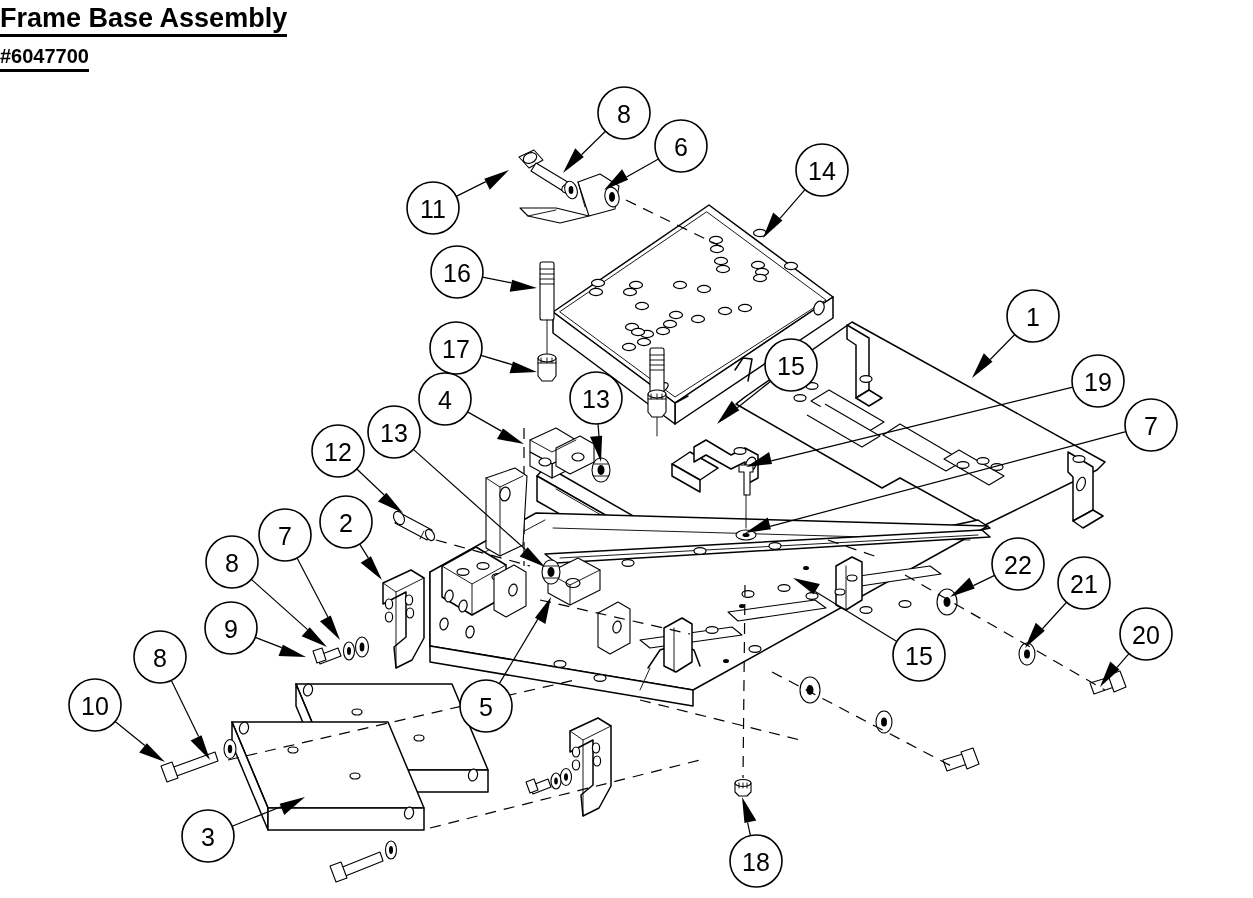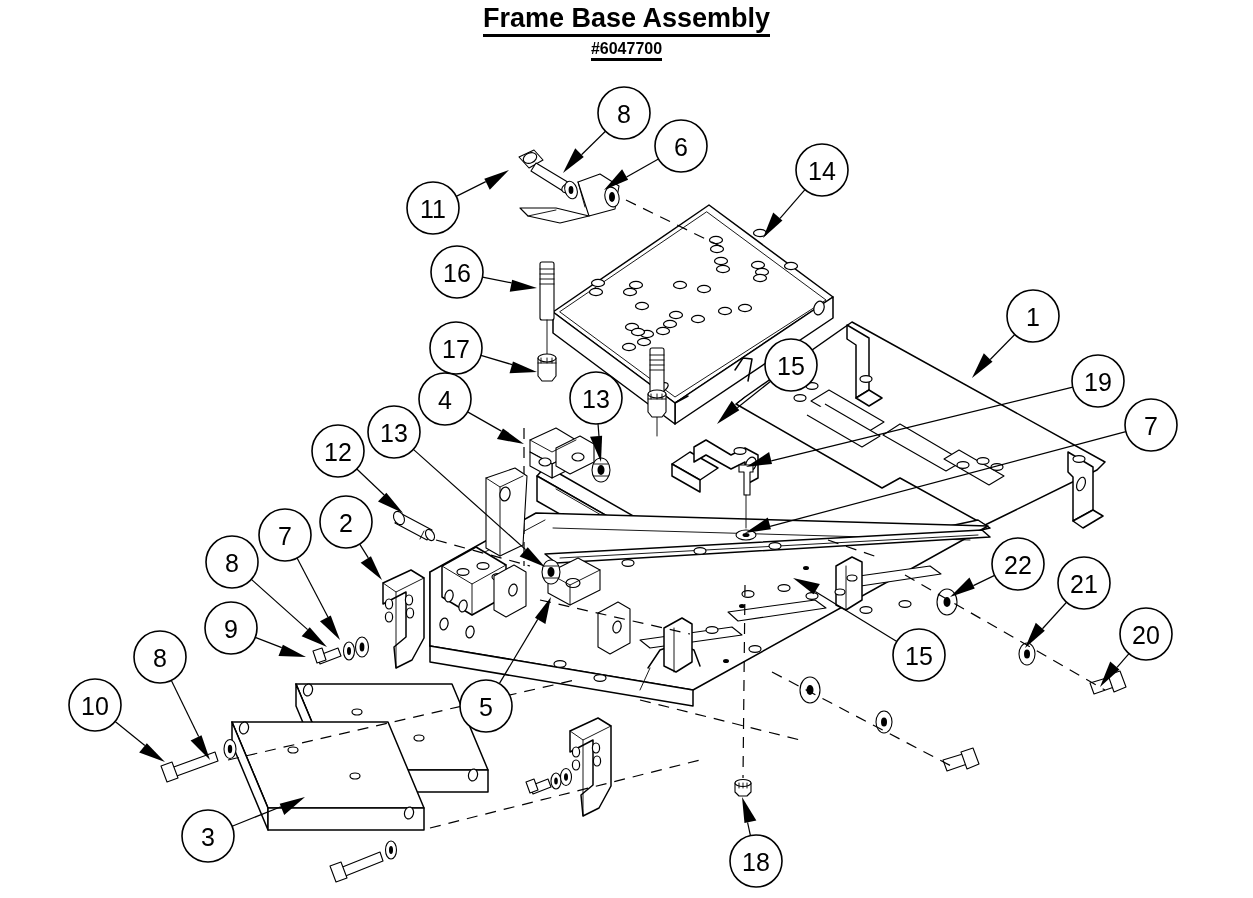--- a/index.html
+++ b/index.html
@@ -8,32 +8,32 @@
     width:1253px;height:898px;overflow:hidden;
     font-family:"Liberation Sans", sans-serif;
     color:#000;
     position:relative;
   }
   #sheet{position:relative;width:1253px;height:898px;background:#fff;}
 
   
   .title-block{
     position:absolute;top:4px;left:0;width:1253px;
-    text-align:center;pointer-events:none;
+    text-align:left;pointer-events:none;
   }
   .title-line1,.title-line2{
     font-weight:bold;
     letter-spacing:0px;
     line-height:1.08;
     display:inline-block;
     border-bottom:3px solid #000;
     padding-bottom:1px;
   }
   .title-line1{font-size:27px;}
-  .title-line2{font-size:16px;margin-top:3px;}
+  .title-line2{font-size:20px;margin-top:9px;}
   .title-row{display:block;}
 
   
   svg#drawing{position:absolute;top:0;left:0;width:1253px;height:898px;}
   .ln{fill:none;stroke:#000;stroke-width:1.5;stroke-linecap:round;stroke-linejoin:round;}
   .ln-hair{fill:none;stroke:#000;stroke-width:0.9;stroke-linecap:round;stroke-linejoin:round;}
   .fillw{fill:#ffffff;stroke:#000;stroke-width:1.5;stroke-linejoin:round;}
   .fillw-thin{fill:#ffffff;stroke:#000;stroke-width:1.1;stroke-linejoin:round;}
   .dash{fill:none;stroke:#000;stroke-width:1.2;stroke-dasharray:11 8;stroke-linecap:butt;}
   .leader{fill:none;stroke:#000;stroke-width:1.2;}

